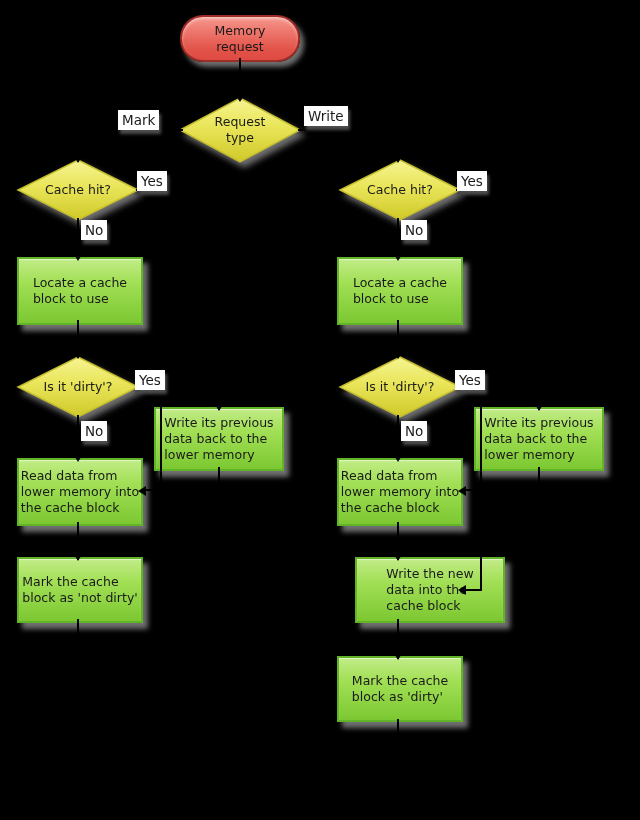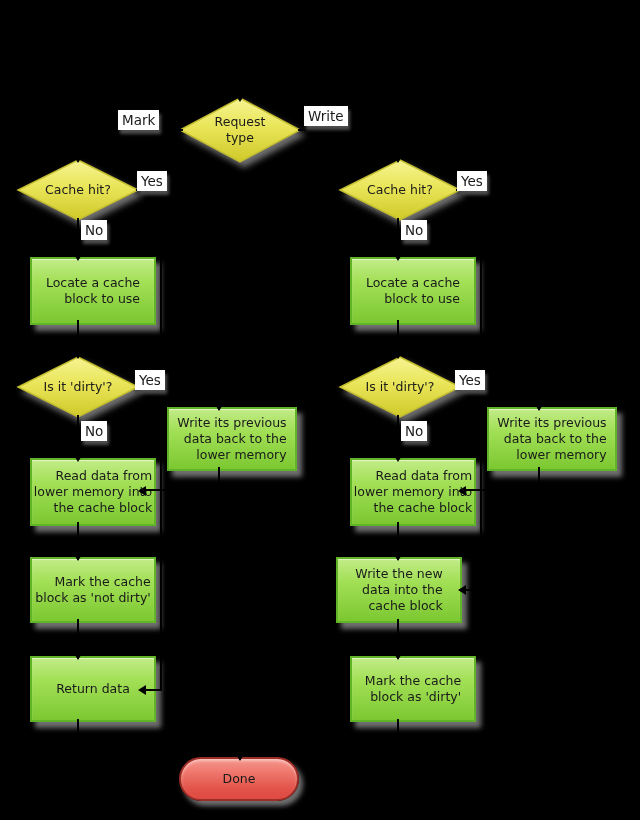--- a/index.html
+++ b/index.html
@@ -16,25 +16,25 @@
         z-index:1;}
 
   
   .diamond{position:absolute;z-index:1;filter:drop-shadow(4px 5px 3px #6f6f6f);}
   .diamond svg{position:absolute;left:0;top:0;}
   .dtext{position:absolute;inset:0;display:flex;align-items:center;justify-content:center;
          text-align:center;font-size:12.5px;line-height:1.25;white-space:pre-line;z-index:2;}
 
   
   .process{position:absolute;display:flex;align-items:center;justify-content:center;
-           text-align:right;font-size:12.5px;line-height:1.3;white-space:pre-line;
+           text-align:left;font-size:12.5px;line-height:1.3;white-space:pre-line;
            border:2px solid #62b427;box-sizing:border-box;
            background:linear-gradient(180deg,#c2ec88 0%,#a3e057 35%,#7cc831 100%);
            box-shadow:5px 6px 5px #6f6f6f, inset 0 1px 1px rgba(255,255,255,.55);
-           z-index:1;margin-left:13px;}
+           z-index:1;}
 
   
   .elabel{position:absolute;background:#fff;padding:0 4px;font-size:13.5px;line-height:20px;
           height:20px;box-shadow:2px 4px 3px #4d4d4d;z-index:4;}
 
   
   .line{position:absolute;background:#000;z-index:2;}
 
   
   .arr-down{position:absolute;width:0;height:0;z-index:5;
@@ -108,22 +108,23 @@
   <div class="arr-down" style="left:73px;top:553px"></div>
   <div class="arr-down" style="left:393px;top:553px"></div>
   <div class="arr-down" style="left:73px;top:652px"></div>
   <div class="arr-down" style="left:393px;top:652px"></div>
   <div class="arr-down" style="left:235px;top:753px"></div>
   <div class="arr-left" style="left:138px;top:486px"></div>
   <div class="arr-left" style="left:458px;top:486px"></div>
   <div class="arr-left" style="left:458px;top:585px"></div>
   <div class="arr-left" style="left:138px;top:685px"></div>
 
-
-  <div class="pill" style="left:179px;top:757px;width:116px;height:40px">Done</div>
+  <div class="pill" style="left:180px;top:15px;width:116px;height:43px">Memory
+request</div>
+
 
   <div class="diamond" style="left:178px;top:96px;width:124px;height:68px">
     <svg width="124" height="68">
         <polygon points="62,2 122,34 62,66 2,34" fill="url(#dg)" stroke="#c3bd2f" stroke-width="1.5"></polygon>
       </svg>
     <div class="dtext">Request
 type</div>
   </div>
 
   <div class="diamond" style="left:16px;top:158px;width:124px;height:64px">
@@ -172,25 +173,24 @@
 lower memory into
 the cache block</div>
 
   <div class="process" style="left:337px;top:458px;width:126px;height:68px">Read data from
 lower memory into
 the cache block</div>
 
   <div class="process" style="left:17px;top:557px;width:126px;height:66px">Mark the cache
 block as 'not dirty'</div>
 
-  <div class="process" style="left:323px;top:557px;width:126px;height:66px">Write the new
+  <div class="process" style="left:355px;top:557px;width:150px;height:66px">Write the new
 data into the
 cache block</div>
 
-  <div class="process" style="left:17px;top:656px;width:126px;height:66px">Return data</div>
 
   <div class="process" style="left:337px;top:656px;width:126px;height:66px">Mark the cache
 block as 'dirty'</div>
 
   <div class="elabel" style="left:118px;top:110px">Mark</div>
   <div class="elabel" style="left:304px;top:106px">Write</div>
 
   <div class="elabel" style="left:137px;top:171px">Yes</div>
   <div class="elabel" style="left:81px;top:220px">No</div>
 

